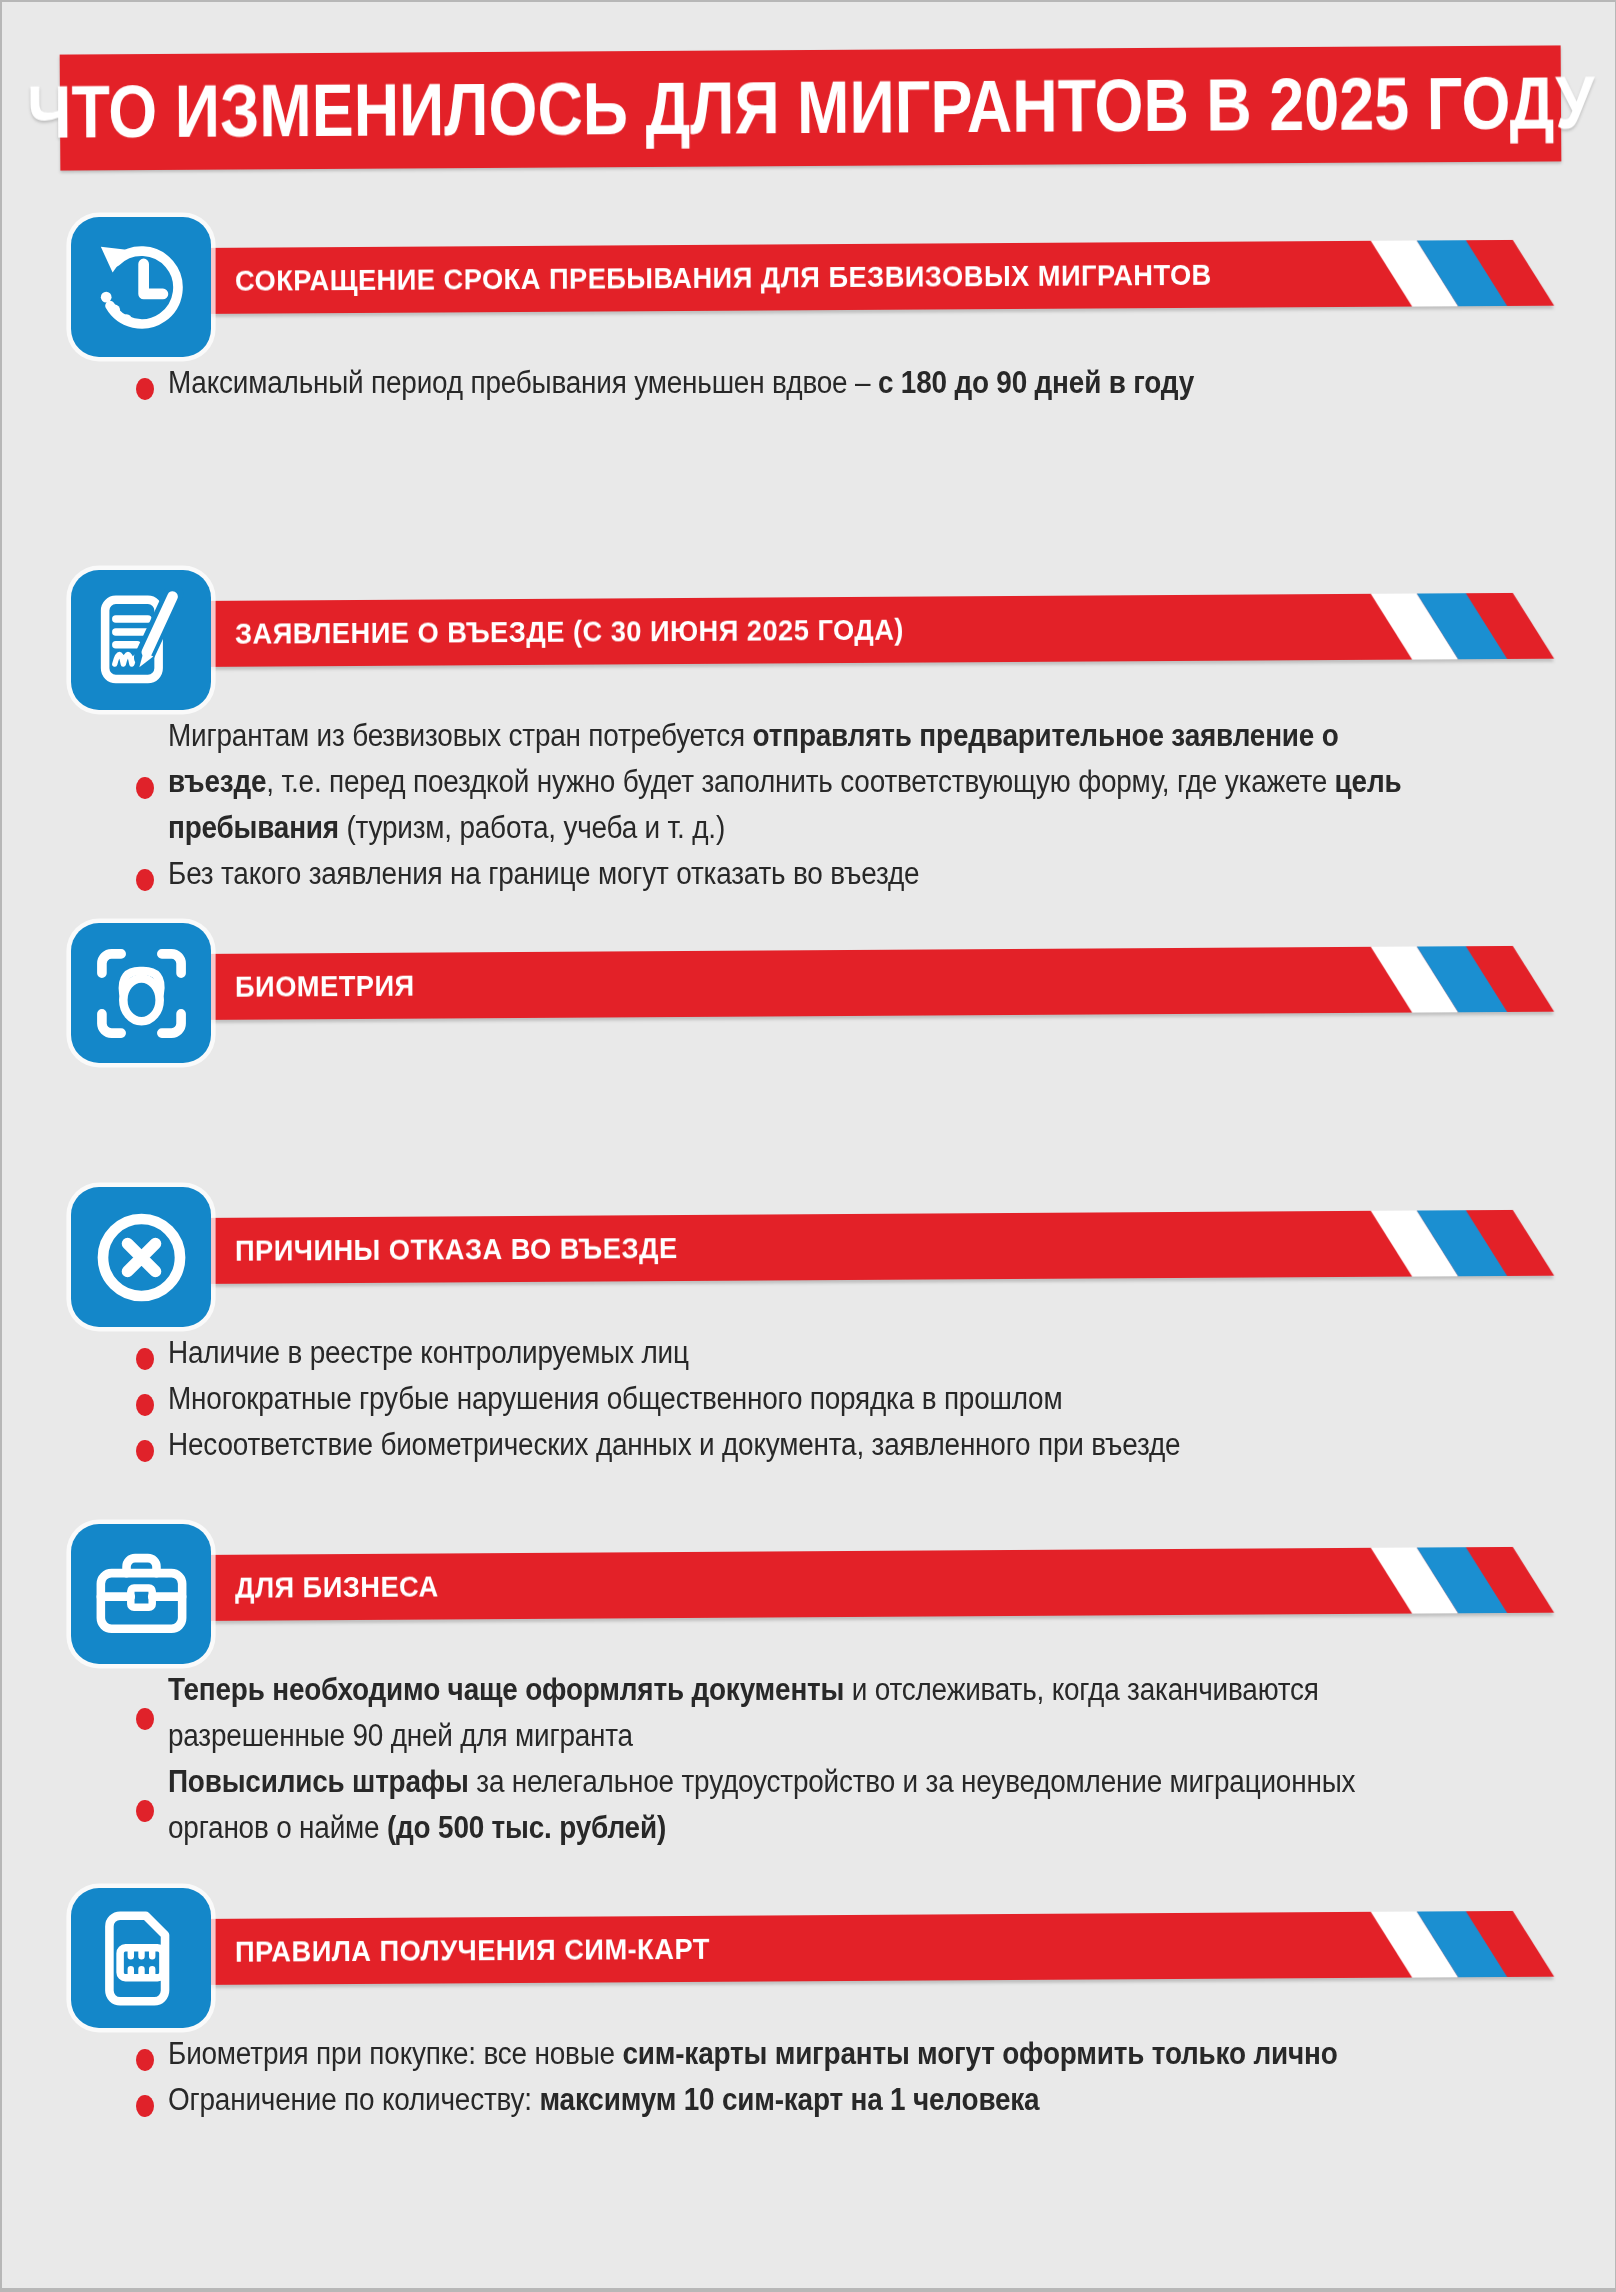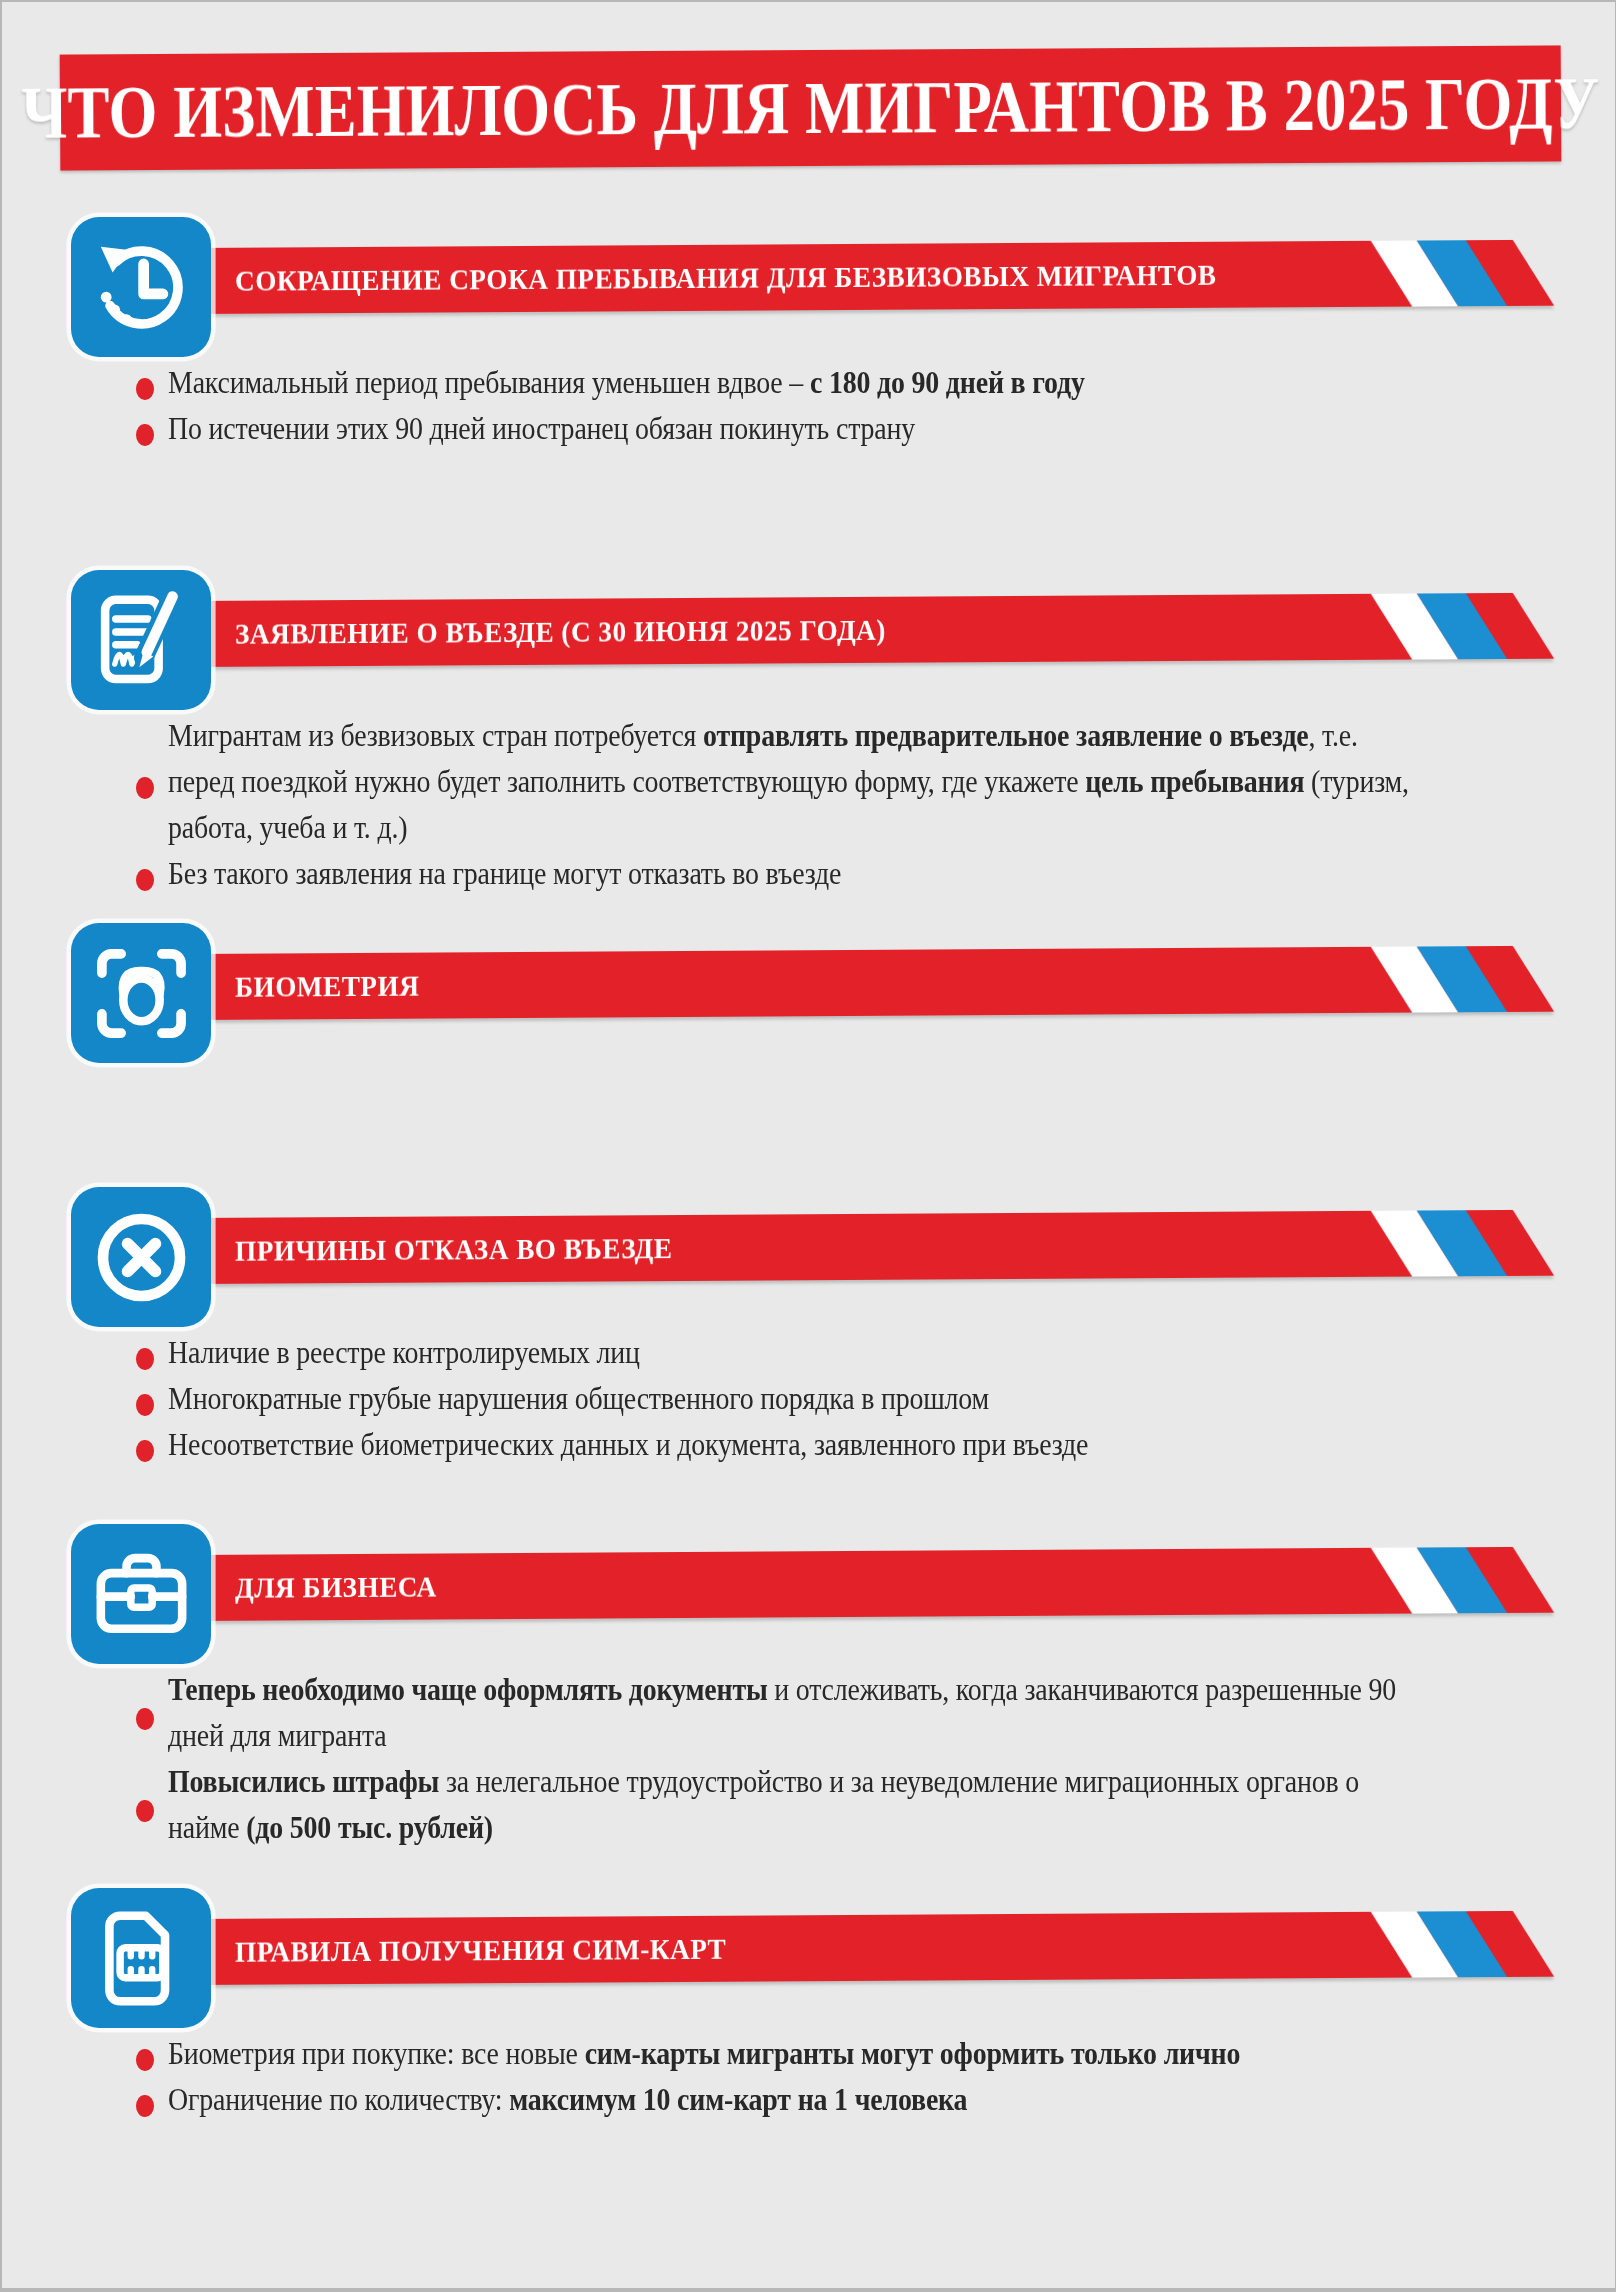--- a/index.html
+++ b/index.html
@@ -1,20 +1,20 @@
 <!DOCTYPE html>
 <html style="--red: #e32128; --blue-icon: #1487c9; --blue-stripe: #1b8fd1; --background: #e9e9e9; --text: #282828; --bullet: #e0222a; --white: #ffffff;font-size:14.8px"><head>
 <meta charset="utf-8">
 <style>
   html,body{margin:0;padding:0;background:#cfcfcf;}
   .poster{
     position:relative;width:1617px;height:2293px;box-sizing:border-box;
     background:var(--background,#e9e9e9);
     border:2.8px solid #b7b7b7;border-bottom-width:5.5px;
-    font-family:Liberation Serif, serif;overflow:hidden;
+    font-family:Liberation Sans, sans-serif;overflow:hidden;
   }
   
   .title-banner{
     position:absolute;left:58px;top:48px;width:1501px;height:116px;
     background:var(--red,#e32128);
     display:flex;align-items:center;justify-content:center;
     transform:rotate(-0.35deg);
     filter:drop-shadow(0 2.8px 1.8px rgba(0,0,0,.2));
   }
   .title-banner h1{margin:0;line-height:1;}
@@ -88,24 +88,20 @@
         <i class="stripe stripe-white"></i>
         <i class="stripe stripe-blue"></i>
       </div>
       <span class="banner-title">СОКРАЩЕНИЕ СРОКА ПРЕБЫВАНИЯ ДЛЯ БЕЗВИЗОВЫХ МИГРАНТОВ</span>
     </div>
     <ul class="bullets">
         <li>
           <span class="dot"></span>
           <span class="txt"><span>Максимальный период пребывания уменьшен вдвое – </span><span class="b">с 180 до 90 дней в году</span></span>
         </li>
-        <li>
-          <span class="dot"></span>
-          <span class="txt"><span>По истечении этих 90 дней иностранец обязан покинуть страну</span></span>
-        </li>
       </ul>
   </section>
 
   <section class="block" style="top:595px">
     <div class="icon-box">
       <svg viewBox="0 0 100 100">
         <rect class="s" stroke-width="8" x="16" y="12" width="50" height="74" rx="10"></rect>
         <path class="s" stroke-width="7" d="M26 30 H56 M26 42 H56 M26 54 H46"></path>
         <path class="s" stroke-width="5" d="M25 72 c3 -12 6 -12 8 0 c3 -12 6 -12 8 0 c2 -7 5 -9 9 -5"></path>
         <path d="M80 6 L52 66" stroke="var(--blue-icon,#1487c9)" stroke-width="18" stroke-linecap="round"></path>

